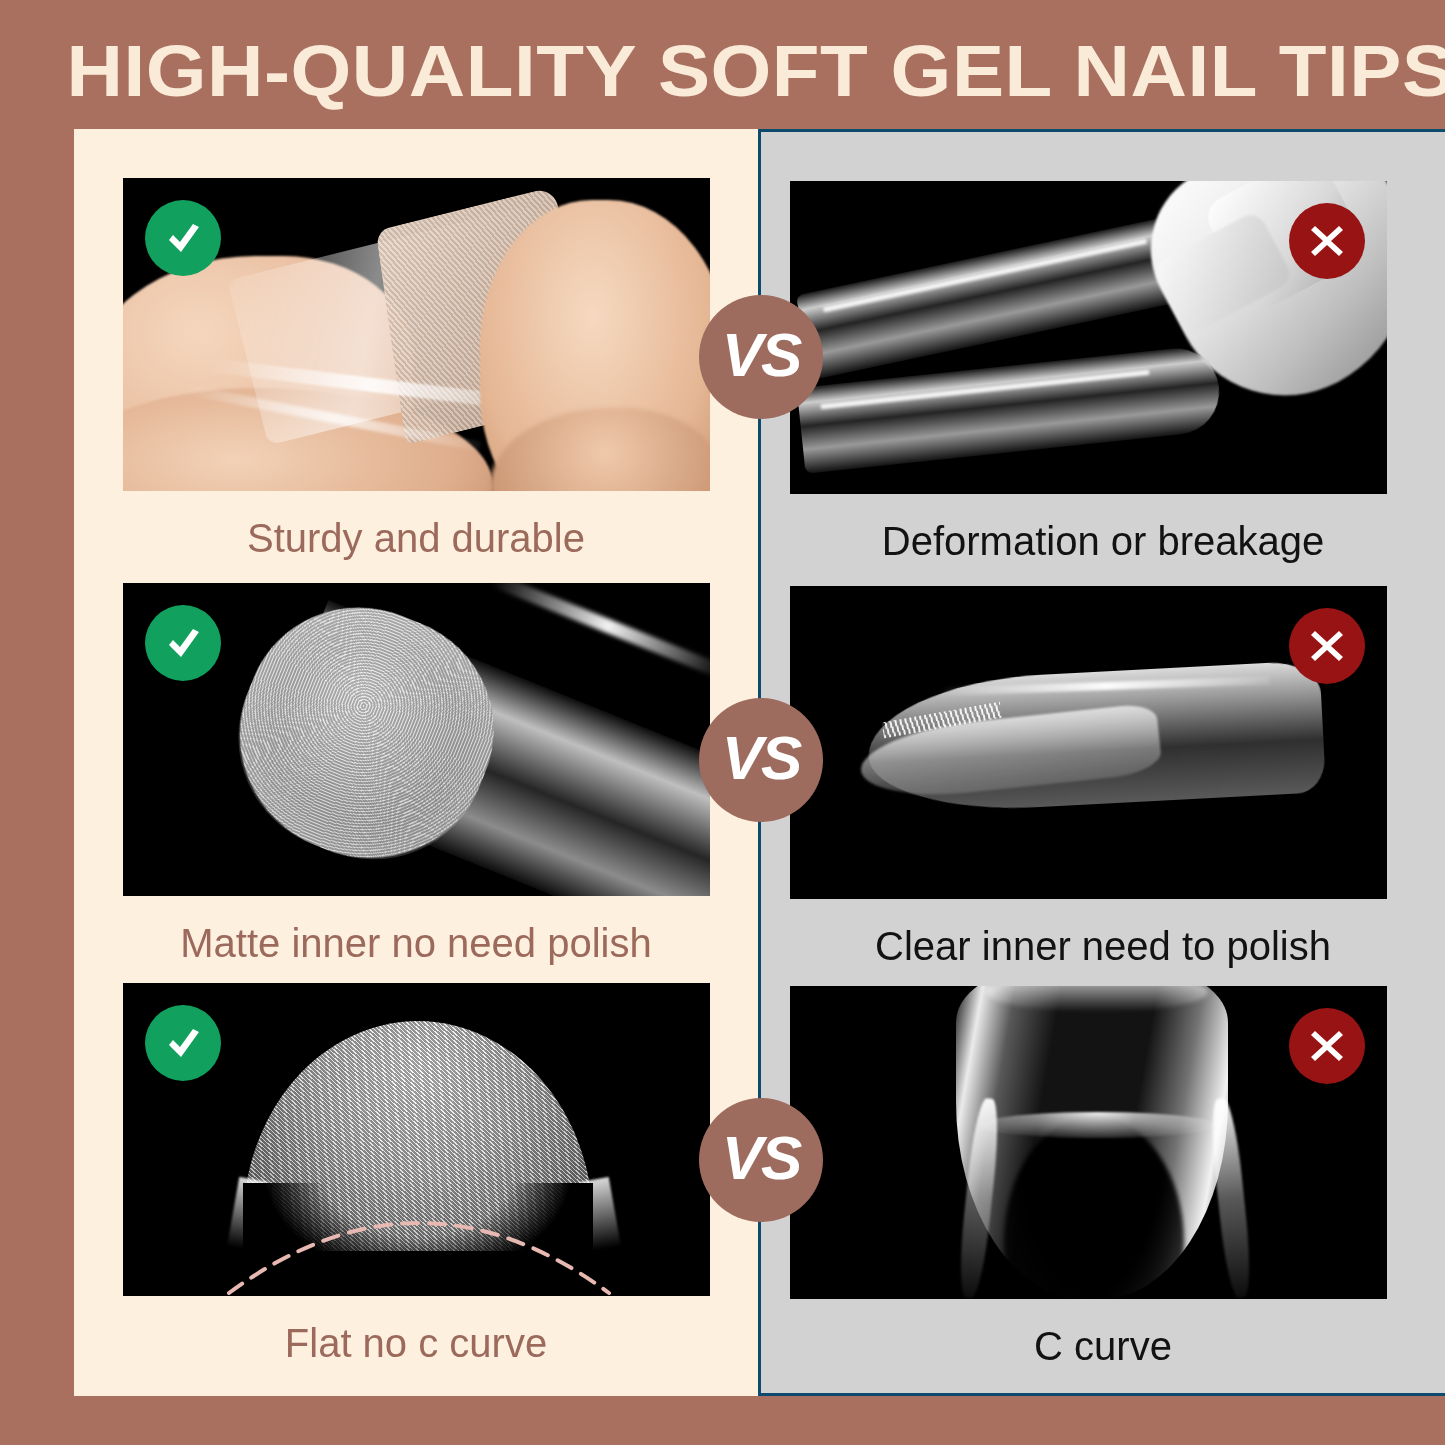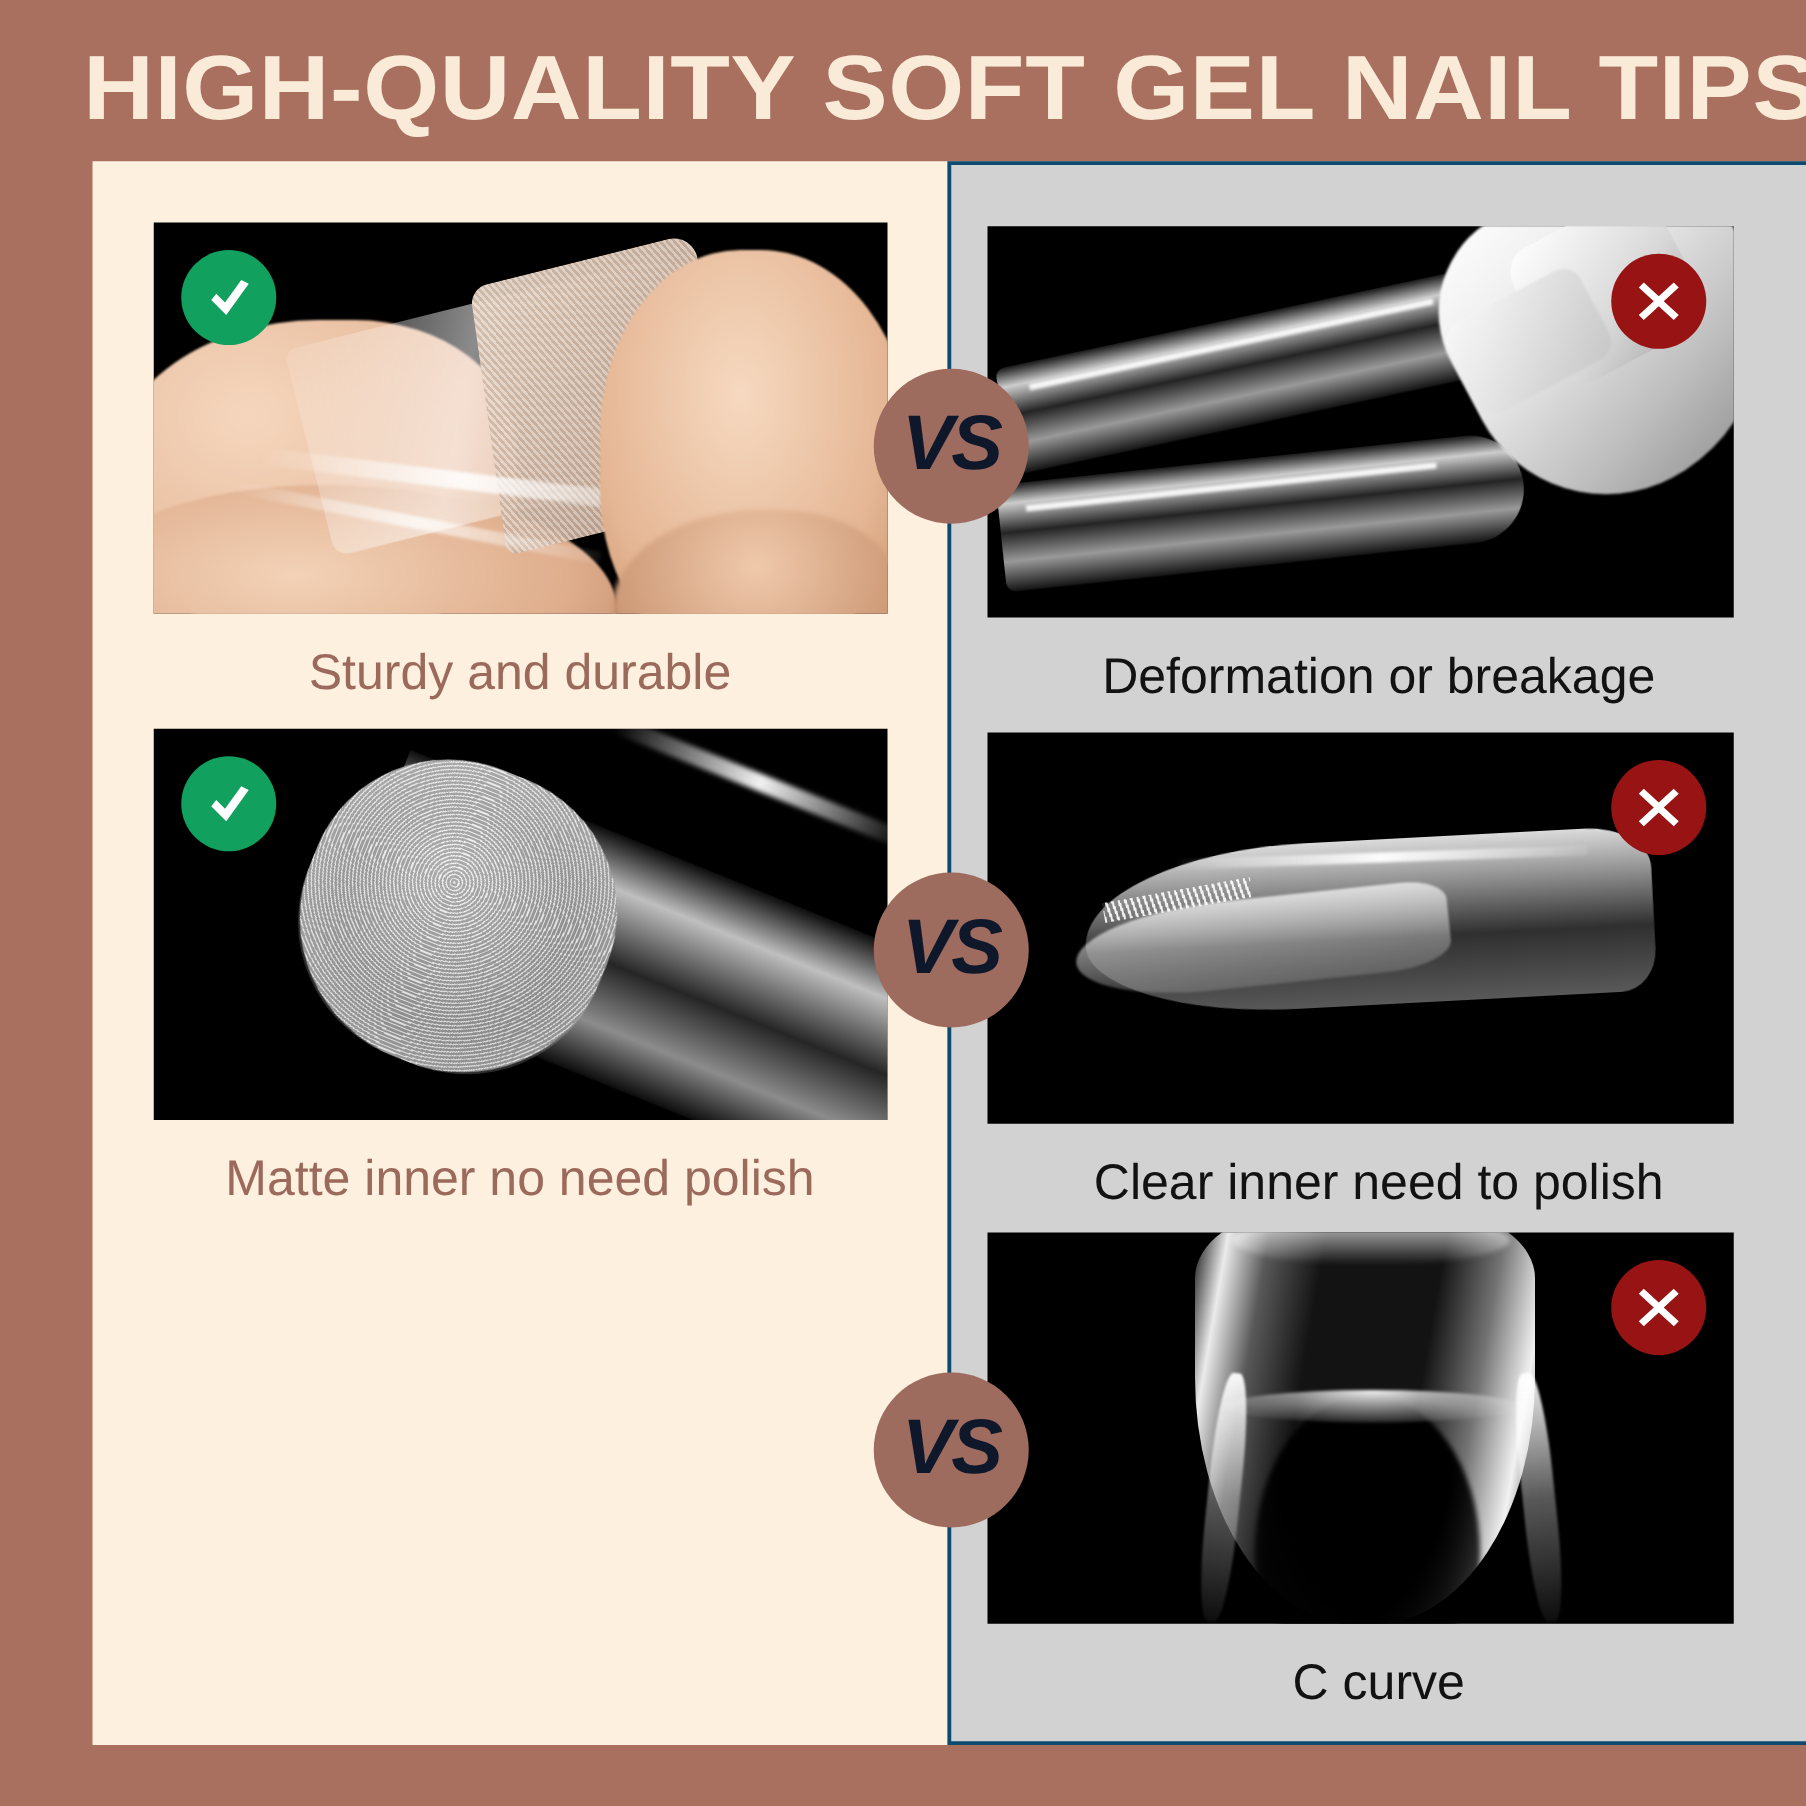--- a/index.html
+++ b/index.html
@@ -78,21 +78,21 @@
   
   .vs{
     position:absolute;width:124px;height:124px;border-radius:50%;
     background:#9D6C5E;
     display:flex;align-items:center;justify-content:center;
     z-index:30;
   }
   .vs-text{
     font-family:"Liberation Sans", sans-serif;
     font-weight:bold;font-style:italic;
-    font-size:62px;color:#0f172a;letter-spacing:-2px;
+    font-size:62px;color:#ffffff;letter-spacing:-2px;
     line-height:1;transform:translateY(-2px);
   }
   .vs1{left:661px;top:295px;}
   .vs2{left:661px;top:698px;}
   .vs3{left:661px;top:1098px;}
 
   
   .scene{position:absolute;inset:0;}
 
   
@@ -338,20 +338,39 @@
             </div>
             <div class="badge badge-check">
               <svg width="46" height="46" viewBox="0 0 46 46" aria-hidden="true">
                 <path d="M9 25 L13 20 L20 27 L33 9 L39 12 L21 37 Z" fill="#FFFFFF"></path>
               </svg>
             </div>
           </div>
           <div class="caption cap-good">Matte inner no need polish</div>
         </div>
 
+        <div class="row r3">
+          <div class="photo">
+            <div class="scene">
+              <div class="arch"></div>
+              <div class="arch-tipL"></div>
+              <div class="arch-tipR"></div>
+              <div class="arch-mask"></div>
+              <svg class="dashed-arc" viewBox="0 0 400 170">
+                <path d="M10 160 Q200 20 390 160" fill="none" stroke="#E8B9B2" stroke-width="4" stroke-dasharray="16 11" stroke-linecap="round"></path>
+              </svg>
+            </div>
+            <div class="badge badge-check">
+              <svg width="46" height="46" viewBox="0 0 46 46" aria-hidden="true">
+                <path d="M9 25 L13 20 L20 27 L33 9 L39 12 L21 37 Z" fill="#FFFFFF"></path>
+              </svg>
+            </div>
+          </div>
+          <div class="caption cap-good">Flat no c curve</div>
+        </div>
 
       </div>
     </div>
 
     <div class="panel panel-bad">
       <div class="col-inner">
 
         <div class="row r1">
           <div class="photo">
             <div class="scene">

